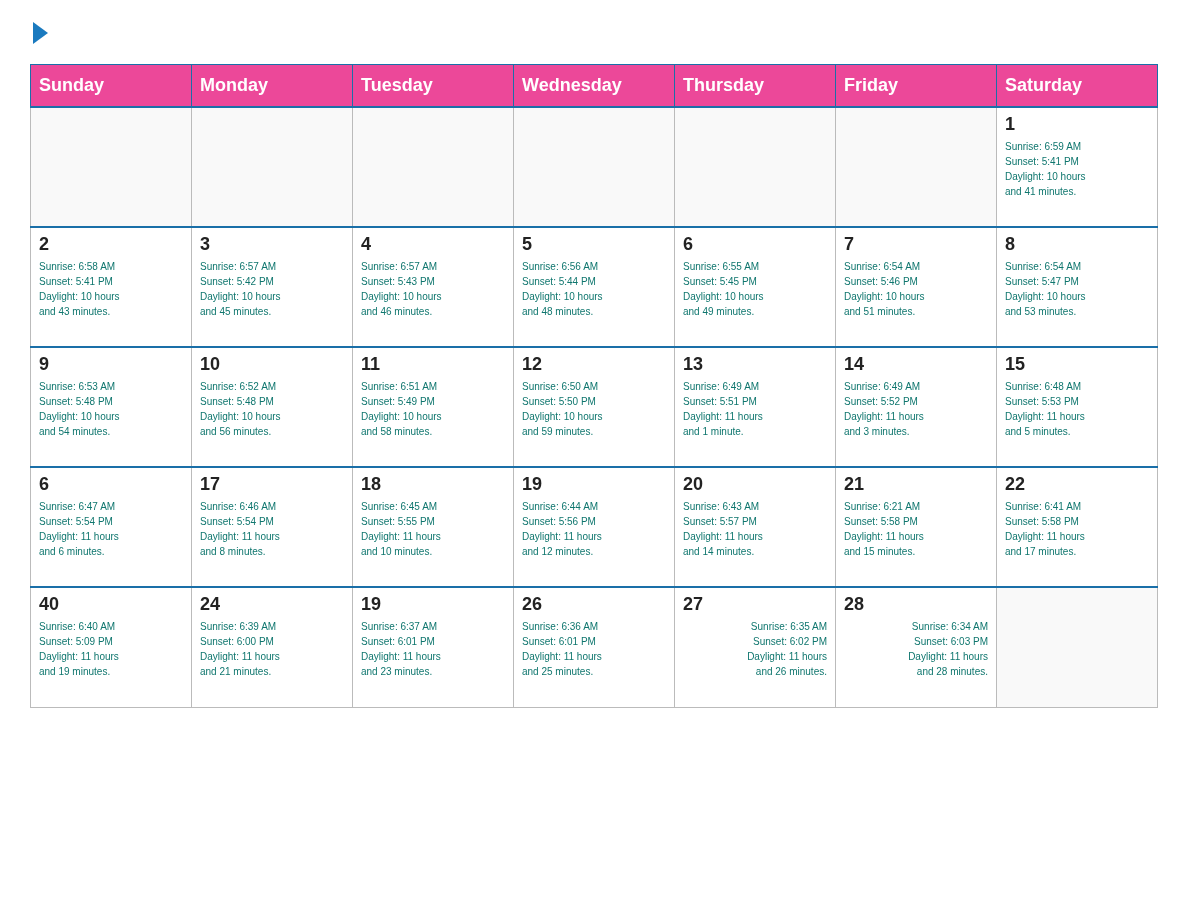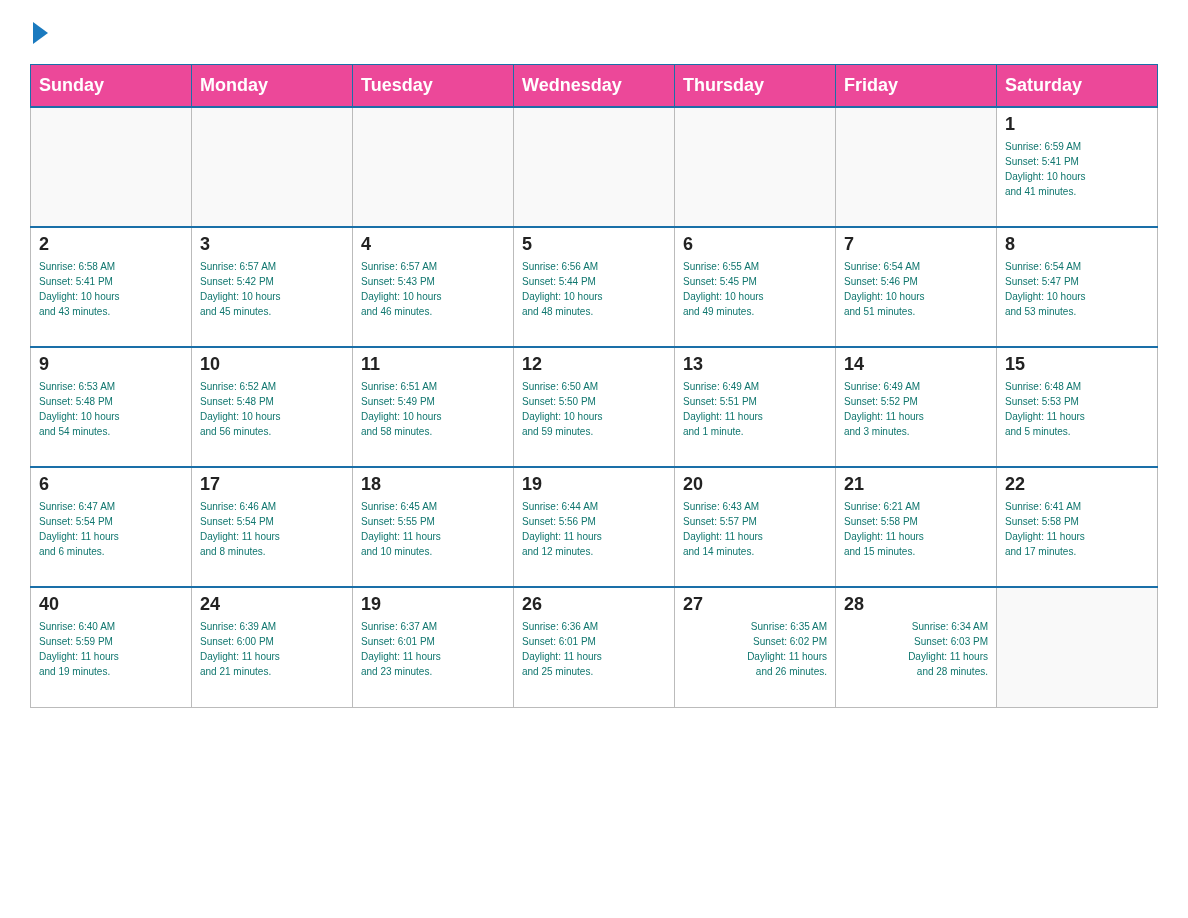--- a/index.html
+++ b/index.html
@@ -289,21 +289,21 @@
           <div class="day-info" style="white-space: pre-line;">Sunrise: 6:41 AM
 Sunset: 5:58 PM
 Daylight: 11 hours
 and 17 minutes.</div>
         </td>
       </tr>
       <tr>
         <td>
           <span class="day-number">40</span>
           <div class="day-info" style="white-space: pre-line;">Sunrise: 6:40 AM
-Sunset: 5:59 PM
+Sunset: 5:09 PM
 Daylight: 11 hours
 and 19 minutes.</div>
         </td>
         <td>
           <span class="day-number">24</span>
           <div class="day-info" style="white-space: pre-line;">Sunrise: 6:39 AM
 Sunset: 6:00 PM
 Daylight: 11 hours
 and 21 minutes.</div>
         </td>

